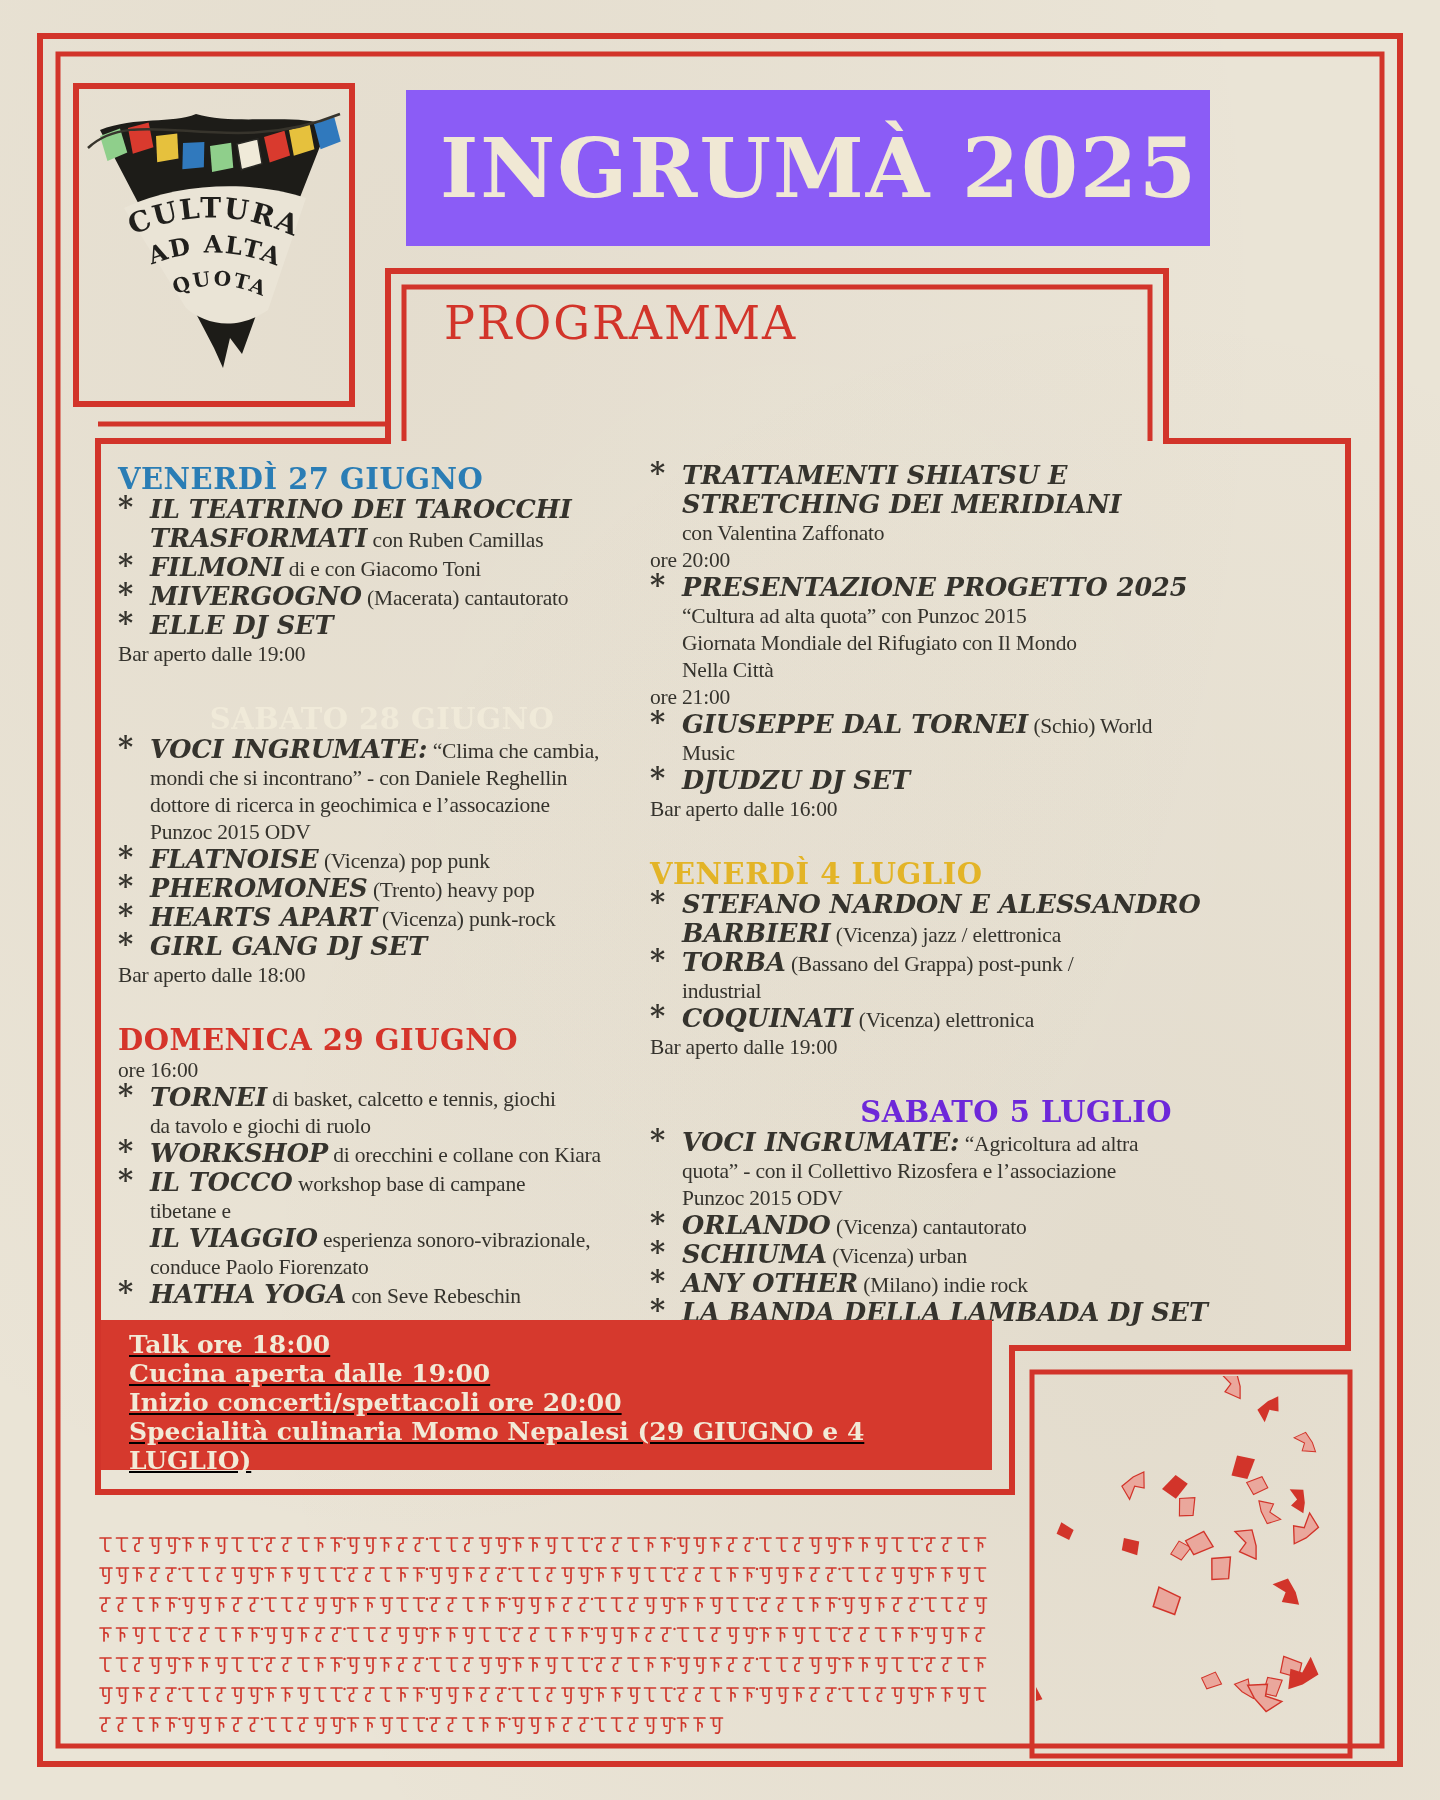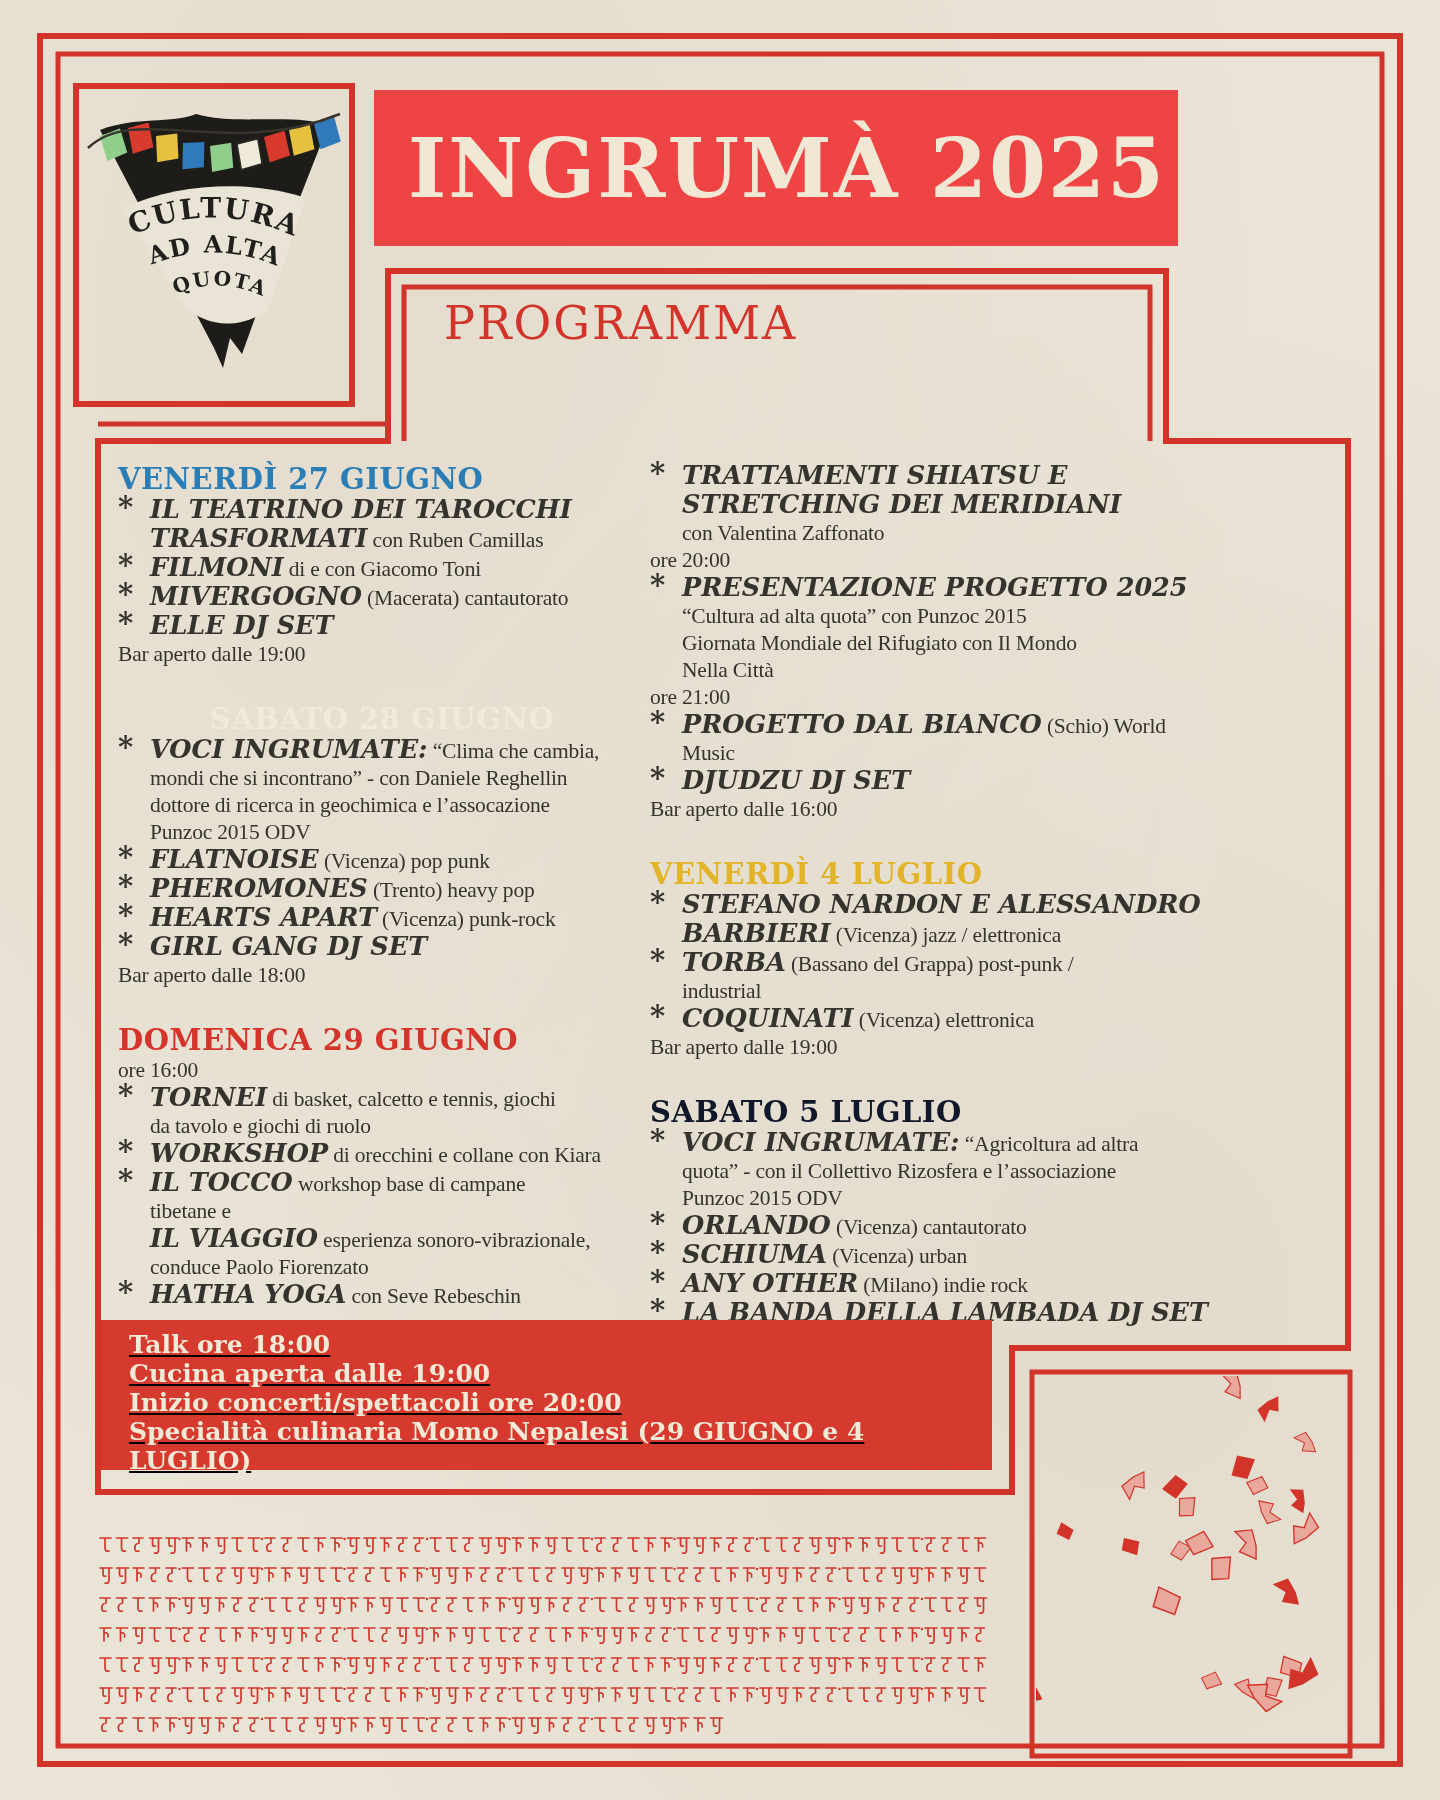--- a/index.html
+++ b/index.html
@@ -59,21 +59,21 @@
     font-size:25px;line-height:29px;
   }
   .footer-line:first-child{margin-top:10px;}
   svg{display:block;}
   #frame-overlay{left:0;top:0;pointer-events:none;z-index:6;}
   #logo-box{left:76px;top:86px;width:276px;height:318px;z-index:3;}
 </style>
 </head>
 <body>
 
-<div id="banner" class="abs" style="background: #ef4444;">
+<div id="banner" class="abs" style="background: #8b5cf6; margin-left: 32px;">
   <div id="banner-title" style="color: rgb(240, 232, 212);">INGRUMÀ 2025</div>
 </div>
 
 <div id="programma" class="abs" style="color: rgb(210, 52, 42);">PROGRAMMA</div>
 
 <div id="logo-box" class="abs">
   <svg id="logo-svg" width="276" height="318" viewBox="0 0 276 318">
     <defs>
       <path id="lp1" d="M50,152 Q138,110 226,154" fill="none"></path>
       <path id="lp2" d="M64,184 Q138,148 214,186" fill="none"></path>
@@ -144,36 +144,36 @@
     <div class="psec">
       <div class="line star"><span class="star-mark">*</span><span class="t">TRATTAMENTI SHIATSU E</span></div>
       <div class="line ind"><span class="t">STRETCHING DEI MERIDIANI</span></div>
       <div class="line ind"><span>con Valentina Zaffonato</span></div>
       <div class="line"><span>ore 20:00</span></div>
       <div class="line star"><span class="star-mark">*</span><span class="t">PRESENTAZIONE PROGETTO 2025</span></div>
       <div class="line ind"><span>“Cultura ad alta quota” con Punzoc 2015</span></div>
       <div class="line ind"><span>Giornata Mondiale del Rifugiato con Il Mondo</span></div>
       <div class="line ind"><span>Nella Città</span></div>
       <div class="line"><span>ore 21:00</span></div>
-      <div class="line star"><span class="star-mark">*</span><span class="t">PROGETTO DAL BIANCO</span><span> (Schio) World</span></div>
+      <div class="line star"><span class="star-mark">*</span><span class="t">GIUSEPPE DAL TORNEI</span><span> (Schio) World</span></div>
       <div class="line ind"><span>Music</span></div>
       <div class="line star"><span class="star-mark">*</span><span class="t">DJUDZU DJ SET</span></div>
       <div class="line"><span>Bar aperto dalle 16:00</span></div>
     </div>
     <div class="psec">
       <div class="day-header" style="color: rgb(227, 180, 39);">VENERDÌ 4 LUGLIO</div>
       <div class="line star"><span class="star-mark">*</span><span class="t">STEFANO NARDON E ALESSANDRO</span></div>
       <div class="line ind"><span class="t">BARBIERI</span><span> (Vicenza) jazz / elettronica</span></div>
       <div class="line star"><span class="star-mark">*</span><span class="t">TORBA</span><span> (Bassano del Grappa) post-punk /</span></div>
       <div class="line ind"><span>industrial</span></div>
       <div class="line star"><span class="star-mark">*</span><span class="t">COQUINATI</span><span> (Vicenza) elettronica</span></div>
       <div class="line"><span>Bar aperto dalle 19:00</span></div>
     </div>
     <div class="psec">
-      <div class="day-header" style="color: #0f172a;">SABATO 5 LUGLIO</div>
+      <div class="day-header" style="color: #6d28d9; text-align: right;">SABATO 5 LUGLIO</div>
       <div class="line star"><span class="star-mark">*</span><span class="t">VOCI INGRUMATE:</span><span> “Agricoltura ad altra</span></div>
       <div class="line ind"><span>quota” - con il Collettivo Rizosfera e l’associazione</span></div>
       <div class="line ind"><span>Punzoc 2015 ODV</span></div>
       <div class="line star"><span class="star-mark">*</span><span class="t">ORLANDO</span><span> (Vicenza) cantautorato</span></div>
       <div class="line star"><span class="star-mark">*</span><span class="t">SCHIUMA</span><span> (Vicenza) urban</span></div>
       <div class="line star"><span class="star-mark">*</span><span class="t">ANY OTHER</span><span> (Milano) indie rock</span></div>
       <div class="line star"><span class="star-mark">*</span><span class="t">LA BANDA DELLA LAMBADA DJ SET</span></div>
       <div class="line"><span>Bar aperto dalle 18:00</span></div>
     </div>
   </div>

